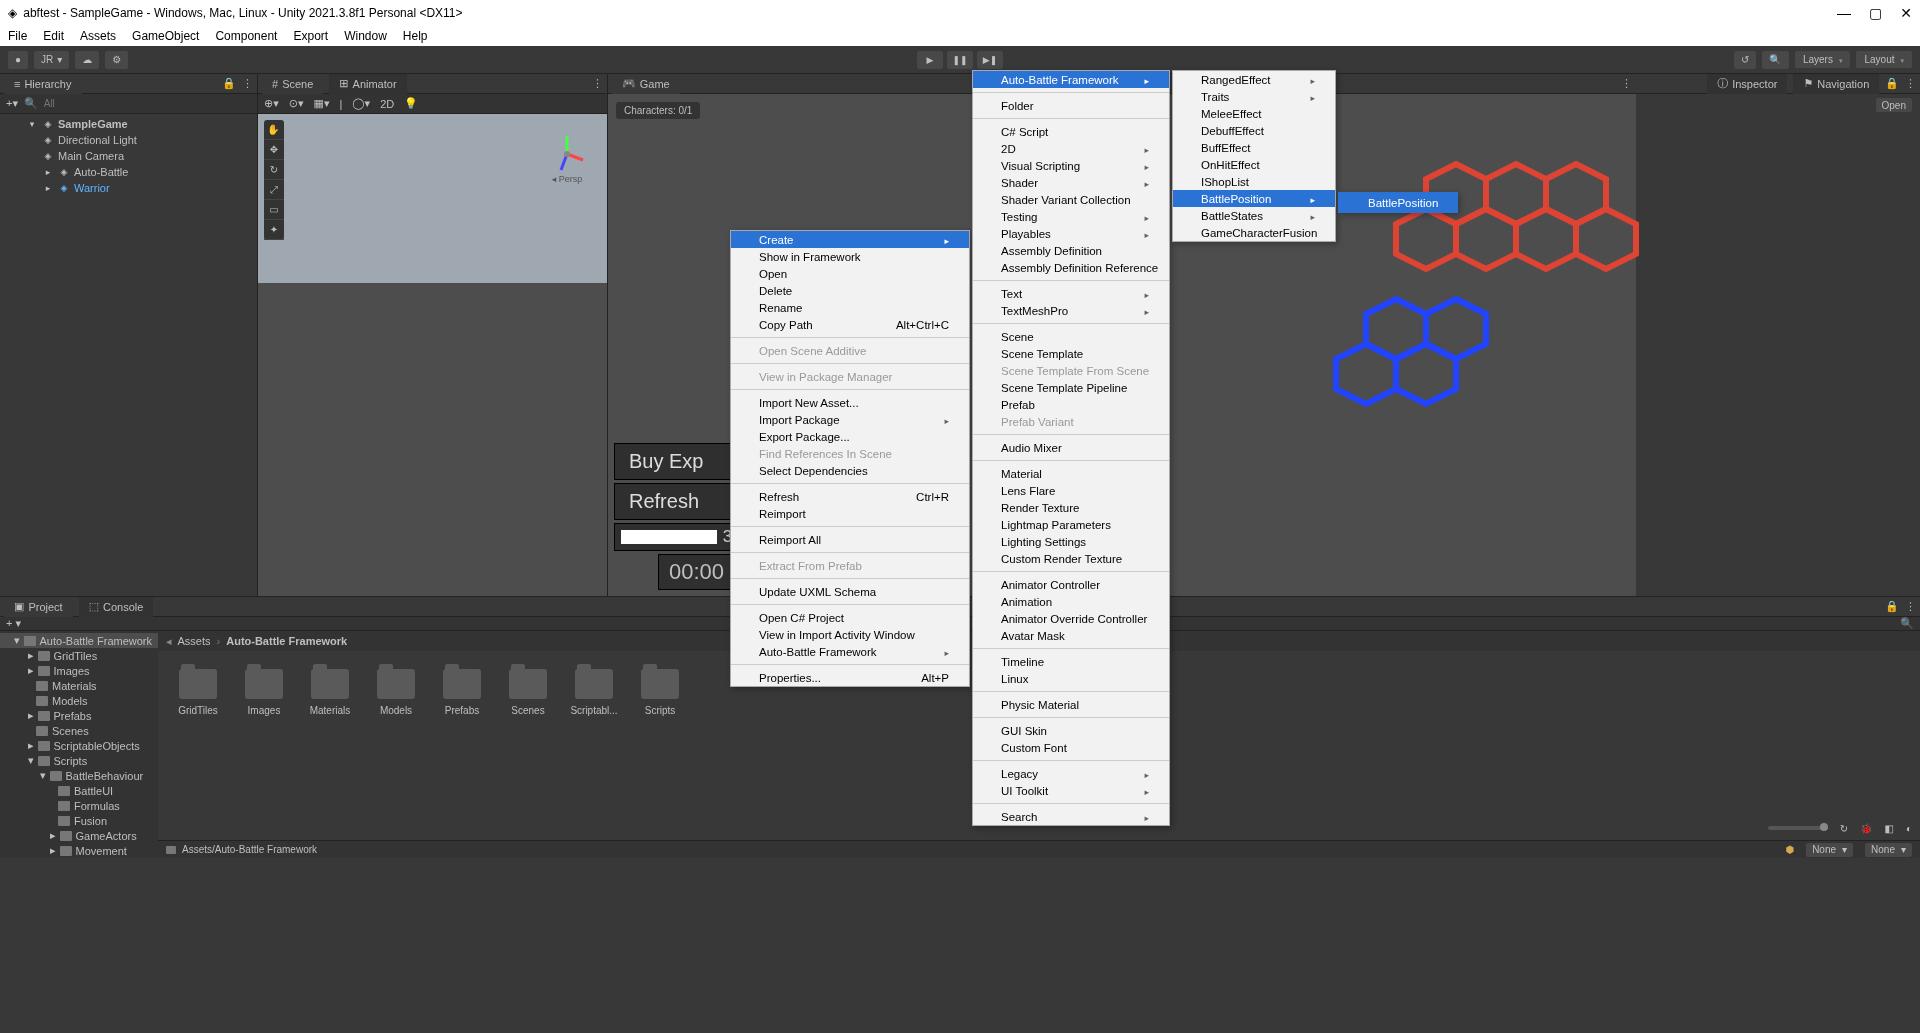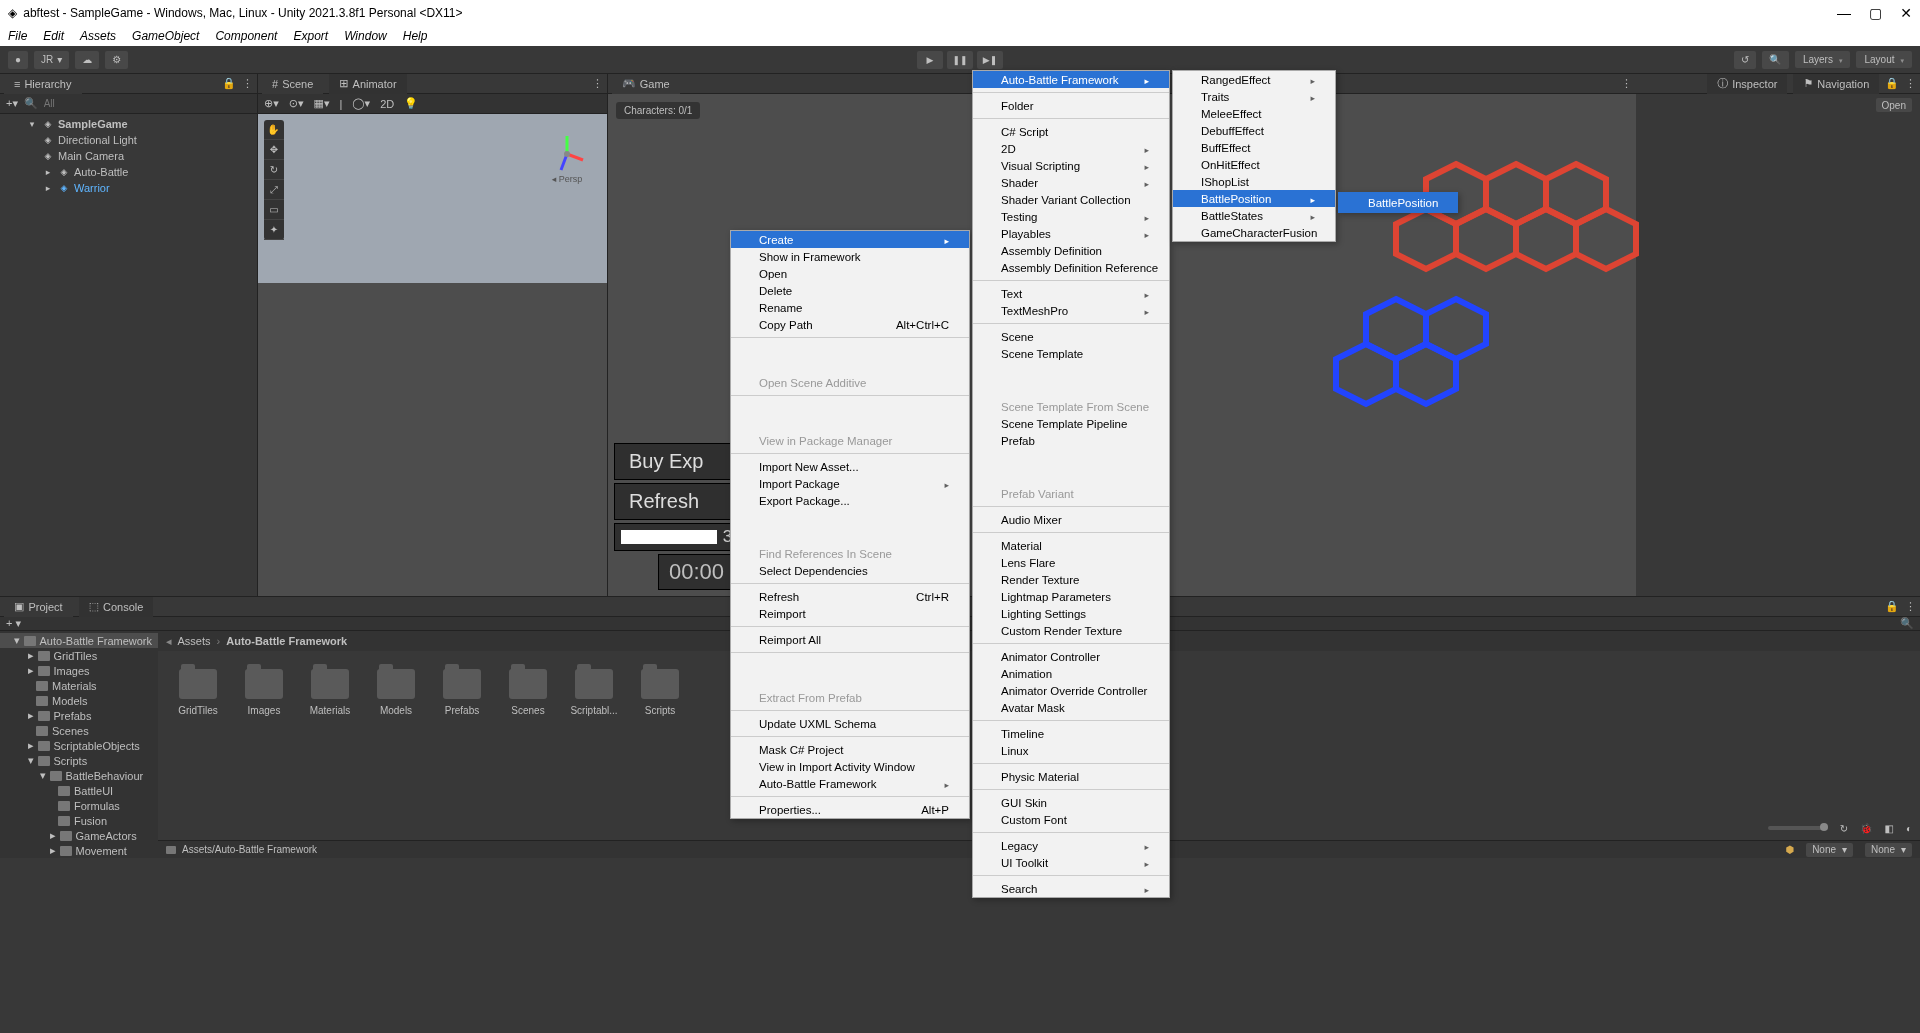--- a/index.html
+++ b/index.html
@@ -1,21 +1,21 @@
 <!DOCTYPE html>
 <html><head>
 <meta charset="utf-8">
 <style>
   * { margin: 0; padding: 0; box-sizing: border-box; font-family: "Segoe UI", Arial, sans-serif; }
   body { background: #383838; color: #bfbfbf; font-size: 11px; overflow: hidden; width: 1920px; height: 1033px; position: relative; }
   .titlebar { background: #fff; height: 26px; display: flex; align-items: center; justify-content: space-between; padding: 0 8px; color: #000; font-size: 12px;}
   .titlebar .wbtns { display: flex; gap: 18px; font-size: 14px; }
   .wbtns span { cursor: default; }
   .menubar { background: #fff; height: 20px; display: flex; align-items: center; gap: 16px; padding: 0 8px; color: #000; font-size: 12px;}
-  .menubar span { cursor: default; font-style: italic; }
+  .menubar span { cursor: default; }
   .toolbar { background: #383838; height: 28px; display: flex; align-items: center; justify-content: space-between; border-bottom: 1px solid #222; padding: 0 8px; }
   .toolbar .left, .toolbar .right { display: flex; align-items: center; gap: 6px; }
   .toolbar .center { display: flex; gap: 4px; position: absolute; left: 50%; transform: translateX(-50%);}
   .tbtn { background: #484848; border-radius: 2px; padding: 2px 7px; height: 18px; display: flex; align-items: center; font-size: 10px; gap:4px;}
   .pill { background:#484848; border-radius:2px; padding:1px 8px; font-size:10px; height:17px; display:flex; align-items:center; gap:6px;}
   .pill .caret::after { content:"▾"; font-size:7px; opacity:.6;}
   .playbtn { background:#484848; width:26px; height:18px; display:flex; align-items:center; justify-content:center; border-radius:2px; font-size:9px;}
   .main { display: flex; height: 522px; }
   .panel-header { background: #383838; height: 20px; display: flex; align-items: center; padding: 0 4px; gap: 6px; border-bottom: 1px solid #222;}
   .panel-subhead { background:#333; height:20px; display:flex; align-items:center; padding:0 6px; gap:6px; border-bottom:1px solid #222;}
@@ -63,21 +63,21 @@
   .statusbar { height:18px; background:#333; display:flex; align-items:center; justify-content:space-between; padding:0 8px; font-size:10px;}
   .slidebox { width:60px; height:4px; background:#555; border-radius:2px; position:relative;}
   .slidebox::after { content:""; position:absolute; right:0; top:-3px; width:8px; height:8px; background:#888; border-radius:50%;}
   .proj-foot { height:18px; background:#333; display:flex; align-items:center; justify-content:space-between; padding:0 8px; font-size:10px; border-top:1px solid #222;}
   .proj-foot .right { display:flex; align-items:center; gap:12px;}
   .dd { background:#484848; border-radius:2px; padding:0 6px; font-size:10px; height:14px; display:flex; align-items:center; gap:6px;}
   .ctx { position:absolute; background:#f2f2f2; color:#000; font-size:11.5px; border:1px solid #aaa; box-shadow:2px 2px 6px rgba(0,0,0,.3);}
   .ctx .sep { height:1px; background:#ccc; margin:4px 0;}
   .ctx .mi { display:flex; justify-content:space-between; align-items:center; padding:2px 20px 2px 28px; height:17px; white-space:nowrap;}
   .ctx .mi.hl { background:#2a72d4; color:#fff;}
-  .ctx .mi.dis { color:#999;margin-top:36px;}
+  .ctx .mi.dis { color:#999;}
   .ctx .mi .ar::after { content:"▸"; font-size:9px; opacity:.6;}
   .ctx .mi.hl .ar::after { opacity:1; color:#fff;}
 </style>
 </head>
 <body>
 
 <div class="titlebar">
   <div style="display:flex; align-items:center; gap:6px;">
     <span>◈</span>
     <span>abftest - SampleGame - Windows, Mac, Linux - Unity 2021.3.8f1 Personal &lt;DX11&gt;</span>
@@ -453,21 +453,21 @@
       <span>Extract From Prefab</span>
       <span></span>
     </div>
     <div class="sep"></div>
     <div class="mi">
       <span>Update UXML Schema</span>
       <span></span>
     </div>
     <div class="sep"></div>
     <div class="mi">
-      <span>Mask C# Project</span>
+      <span>Open C# Project</span>
       <span></span>
     </div>
     <div class="mi">
       <span>View in Import Activity Window</span>
       <span></span>
     </div>
     <div class="mi">
       <span>Auto-Battle Framework</span>
       <span class="ar"></span>
     </div>

